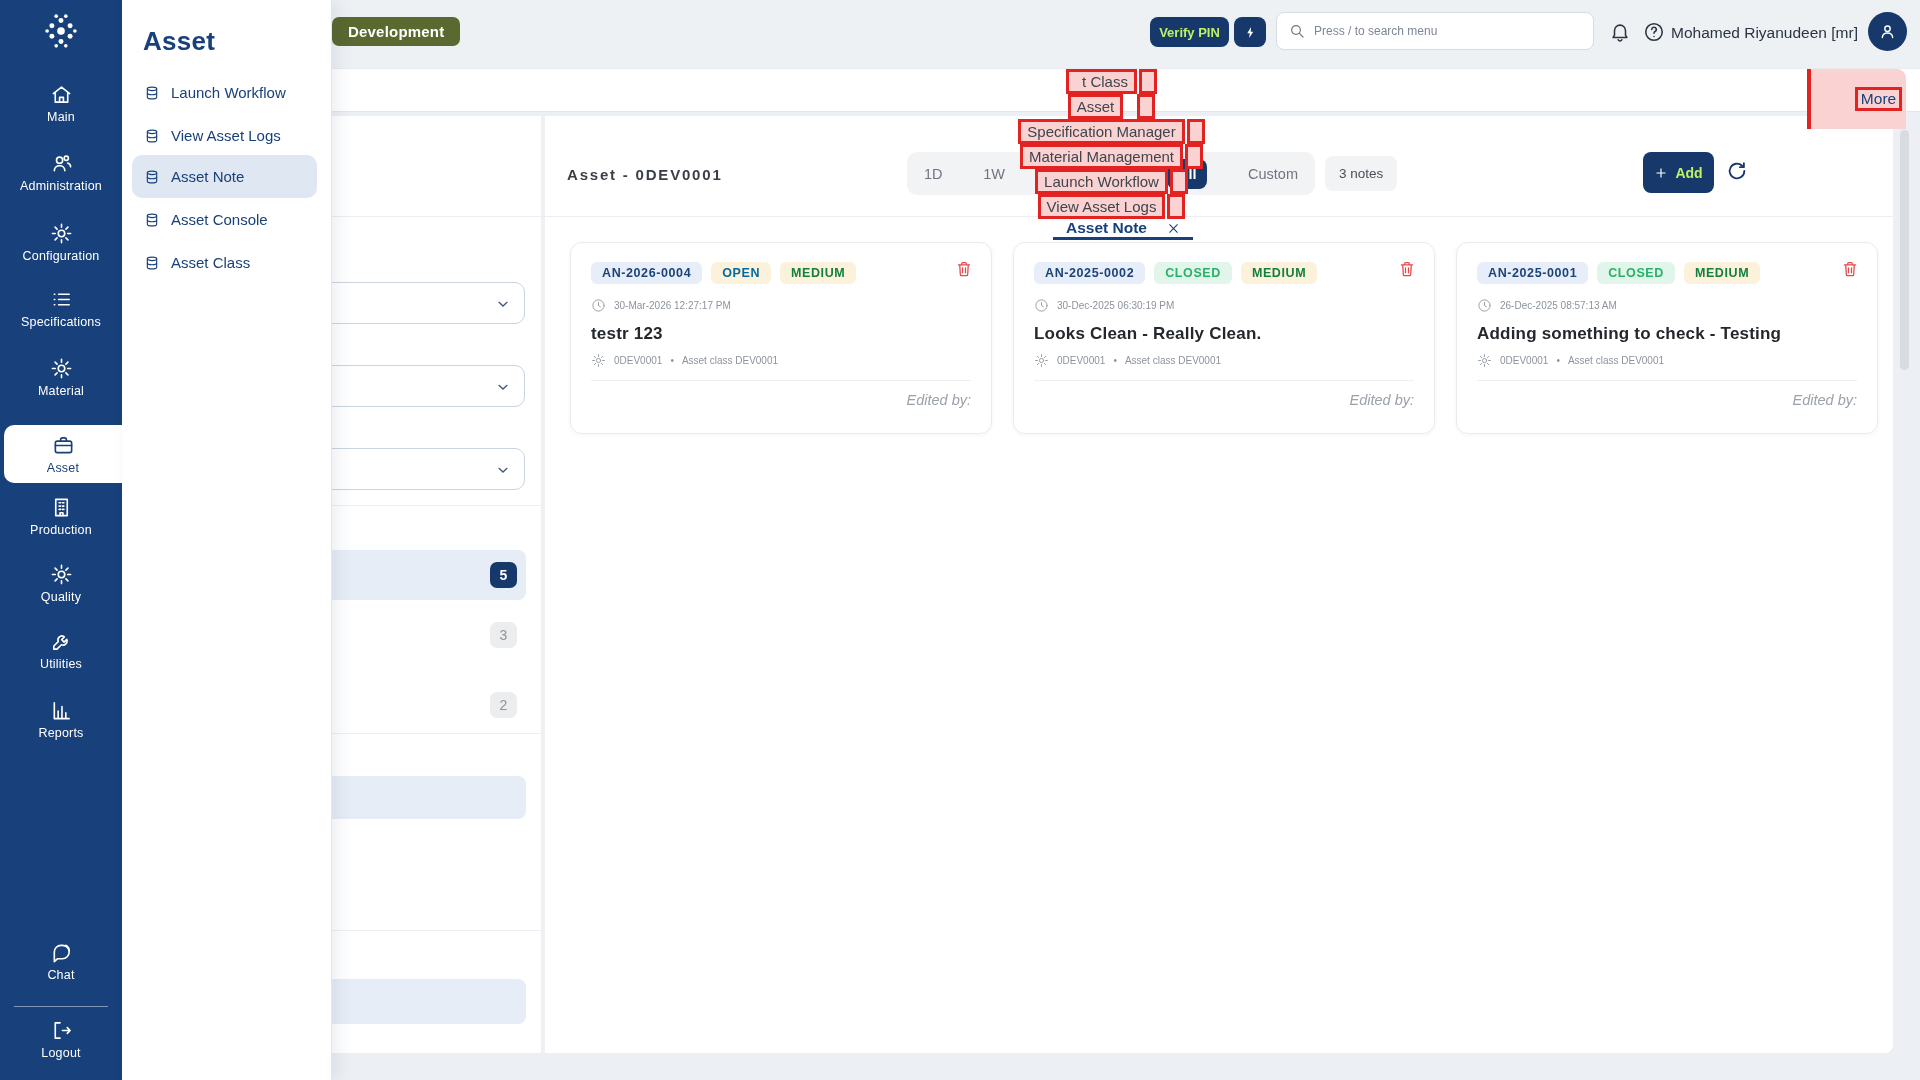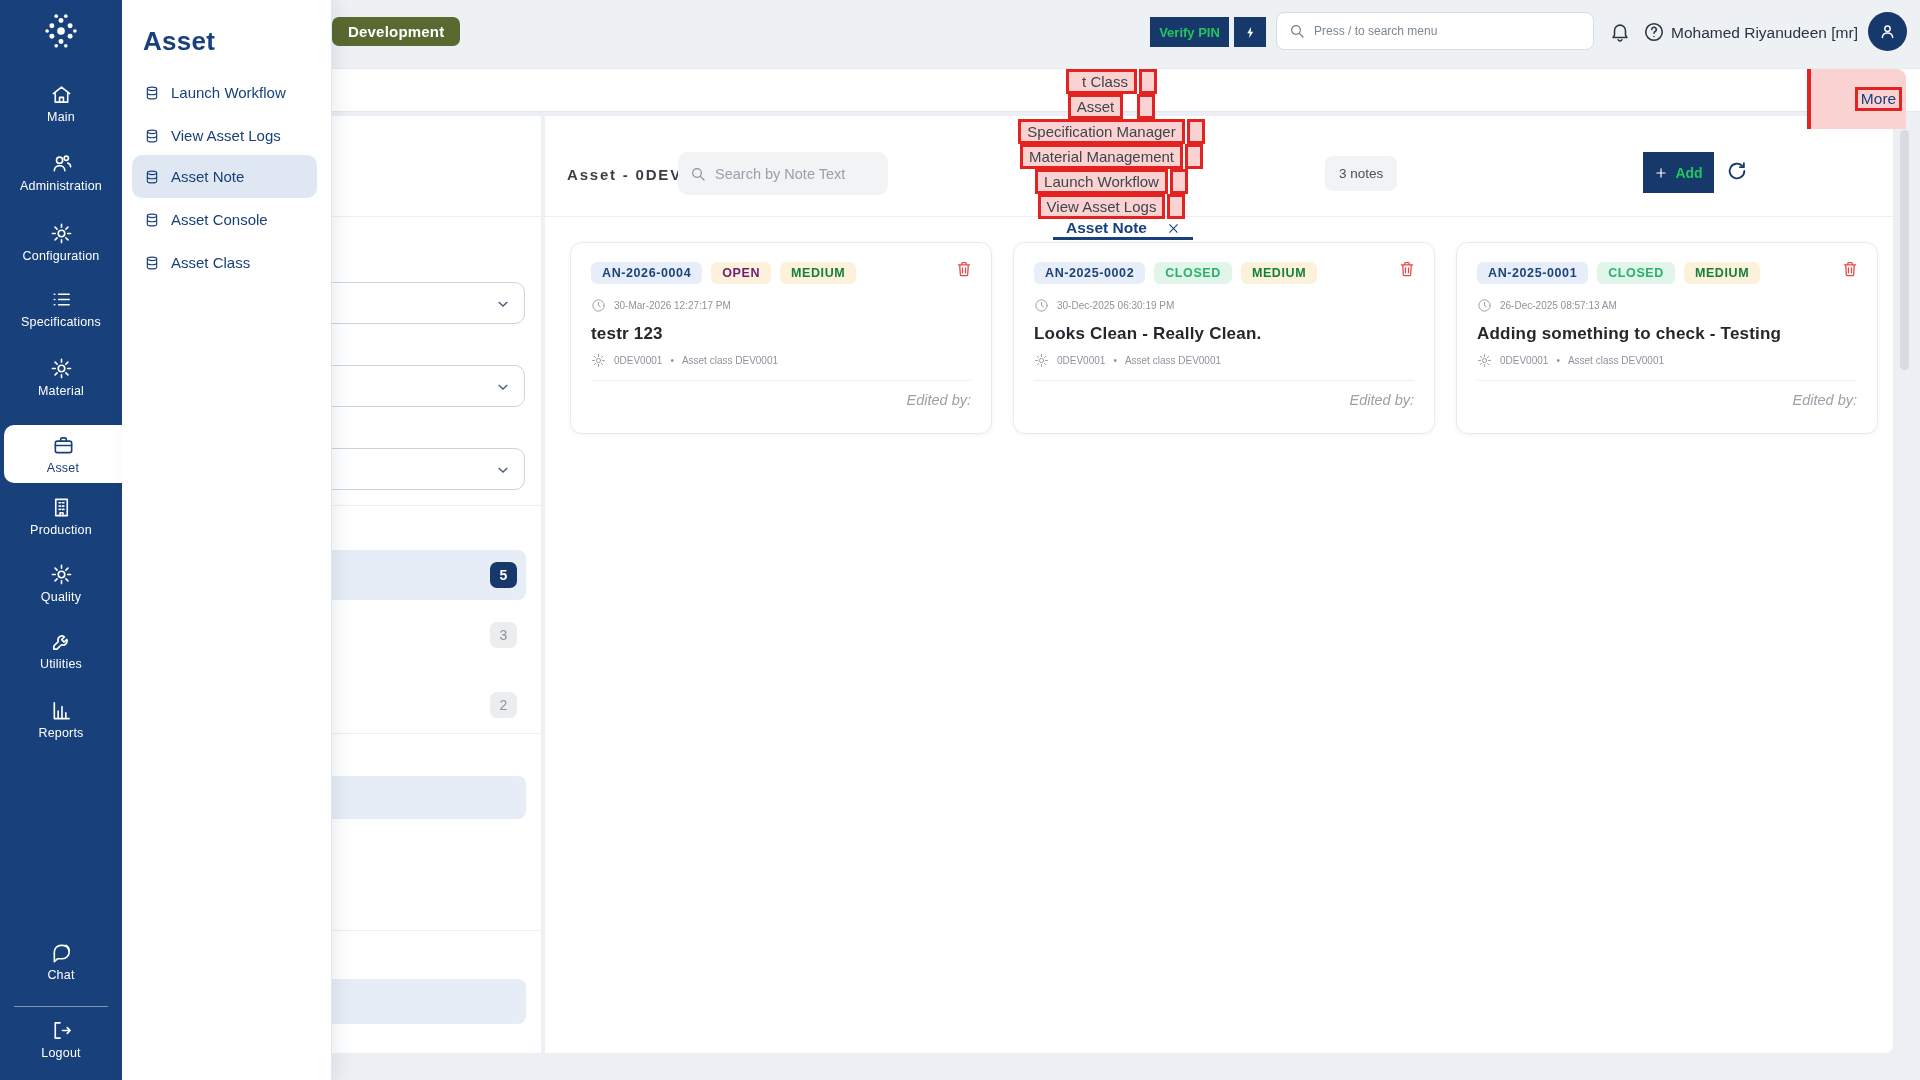--- a/index.html
+++ b/index.html
@@ -30,21 +30,21 @@
   .fly-title{margin:26px 0 0 21px;font-size:26px;font-weight:bold;color:var(--navy);letter-spacing:.3px;}
   .fly-item{position:absolute;left:10px;right:14px;height:43px;display:flex;align-items:center;gap:11px;
     padding-left:12px;border-radius:10px;color:var(--navy);font-size:15px;cursor:pointer;}
   .fly-item svg{width:16px;height:16px;stroke:var(--navy);fill:none;stroke-width:1.7;stroke-linecap:round;}
   .fly-item.sel{background:#DEE7F2;}
 
   
   #header{position:absolute;left:122px;top:0;right:0;height:68px;background:#EEF1F4;z-index:10;}
   .env-badge{position:absolute;left:210px;top:17px;height:29px;padding:0 16px;background:#5A692F;border-radius:7px;
     color:#fff;font-weight:bold;font-size:15px;display:flex;align-items:center;letter-spacing:.2px;}
-  .btn-navy{background:var(--navy-deep);color:#22c55e;border:none;border-radius:0;display:flex;align-items:center;justify-content:center;cursor:pointer;}
+  .btn-navy{background:var(--navy-deep);color:#bef264;border:none;border-radius:8px;display:flex;align-items:center;justify-content:center;cursor:pointer;}
   #verify-pin{position:absolute;left:1028px;top:17px;width:79px;height:30px;font-size:13px;font-weight:bold;}
   #bolt-btn{position:absolute;left:1112px;top:17px;width:32px;height:30px;}
   #bolt-btn svg{width:13px;height:15px;fill:#fff;}
   #menu-search{position:absolute;left:1154px;top:12px;width:318px;height:38px;background:#fff;border:1px solid #D7DCE3;border-radius:8px;display:flex;align-items:center;padding:0 12px;gap:9px;}
   #menu-search svg{width:16px;height:16px;stroke:#6E7884;fill:none;stroke-width:1.8;stroke-linecap:round;flex:0 0 auto;}
   #menu-search input{border:none;outline:none;flex:1;font-size:12px;color:#2A3442;background:transparent;}
   #menu-search input::placeholder{color:#7E8795;}
   .hdr-ic{position:absolute;top:21px;width:22px;height:22px;stroke:#2B3445;fill:none;stroke-width:1.7;stroke-linecap:round;stroke-linejoin:round;cursor:pointer;}
   #user-name{position:absolute;left:1549px;top:24px;font-size:15.5px;color:#2A3442;white-space:nowrap;cursor:pointer;}
   #avatar{position:absolute;left:1746px;top:12px;width:39px;height:39px;border-radius:50%;background:var(--navy-deep);display:flex;align-items:center;justify-content:center;cursor:pointer;}
@@ -92,21 +92,21 @@
   #add-btn svg{width:14px;height:14px;stroke:#fff;stroke-width:2;stroke-linecap:round;}
   #refresh-btn{position:absolute;left:1592px;top:44px;width:26px;height:26px;cursor:pointer;}
   #refresh-btn svg{width:22px;height:22px;stroke:var(--navy-deep);fill:none;stroke-width:2;stroke-linecap:round;stroke-linejoin:round;}
 
   
   #cards{position:absolute;left:436px;top:126px;width:1308px;display:grid;grid-template-columns:repeat(3,1fr);gap:21px;}
   .note-card{position:relative;background:#fff;border:1px solid #E9ECEF;border-radius:12px;box-shadow:0 1px 4px rgba(20,40,80,.05);height:192px;padding:19px 20px 0 20px;}
   .badge-row{display:flex;align-items:center;gap:9px;}
   .bdg{height:22px;display:flex;align-items:center;padding:0 11px;border-radius:6px;font-size:12.5px;font-weight:bold;letter-spacing:.6px;}
   .bdg-id{background:#E7EEFA;color:#1B4379;}
-  .st-open{background:#FCF2DB;color:#701a75;}
+  .st-open{background:#FCF2DB;color:#0369a1;}
   .st-closed{background:#E2F5EB;color:#27B26A;}
   .bdg-pri{background:#FCF2DB;color:#15803d;}
   .trash{position:absolute;right:18px;top:16px;width:18px;height:20px;cursor:pointer;}
   .trash svg{width:18px;height:20px;stroke:#E64848;fill:none;stroke-width:1.7;stroke-linecap:round;stroke-linejoin:round;}
   .c-row{display:flex;align-items:center;gap:8px;margin-top:14px;color:var(--gray-txt);font-size:10px;}
   .c-row svg{width:15px;height:15px;stroke:#9AA0A8;fill:none;stroke-width:1.6;stroke-linecap:round;flex:0 0 auto;}
   .c-title{margin-top:11px;font-size:17px;font-weight:bold;color:#24282D;letter-spacing:.2px;}
   .c-meta{margin-top:9px;}
   .c-div{border-top:1px solid #EDEFF2;margin-top:12px;}
   .c-edited{text-align:right;font-style:italic;color:#9BA1A9;font-size:14.5px;margin-top:11px;}
@@ -309,25 +309,27 @@
   <div class="cnt-badge cnt-navy" style="top:446px">5</div>
   <div class="cnt-badge cnt-gray" style="top:506px">3</div>
   <div class="cnt-badge cnt-gray" style="top:576px">2</div>
 
   <div class="hline" style="left:0;width:407px;top:617px"></div>
   <div class="lp-row-hl" style="top:660px;height:43px"></div>
   <div class="hline" style="left:0;width:407px;top:814px"></div>
   <div class="lp-row-hl" style="top:863px;height:45px"></div>
 
   <div id="nb-title">Asset - 0DEV0001</div>
-  <div id="note-search">
-    <svg>
-        <use href="#i-search"></use>
-      </svg>
-    <input placeholder="Search by Note Text" style="">
+  <div id="filters">
+    <span class="filt">1D</span>
+    <span class="filt">1W</span>
+    <span class="filt">1M</span>
+    <span class="filt">3M</span>
+    <span class="filt active">All</span>
+    <span class="filt">Custom</span>
   </div>
   <div id="notes-count">3 notes</div>
   <button id="add-btn" class="btn-navy">
     <svg>
         <use href="#i-plus"></use>
       </svg>
     <span>Add</span>
   </button>
   <div id="refresh-btn">
     <svg>

